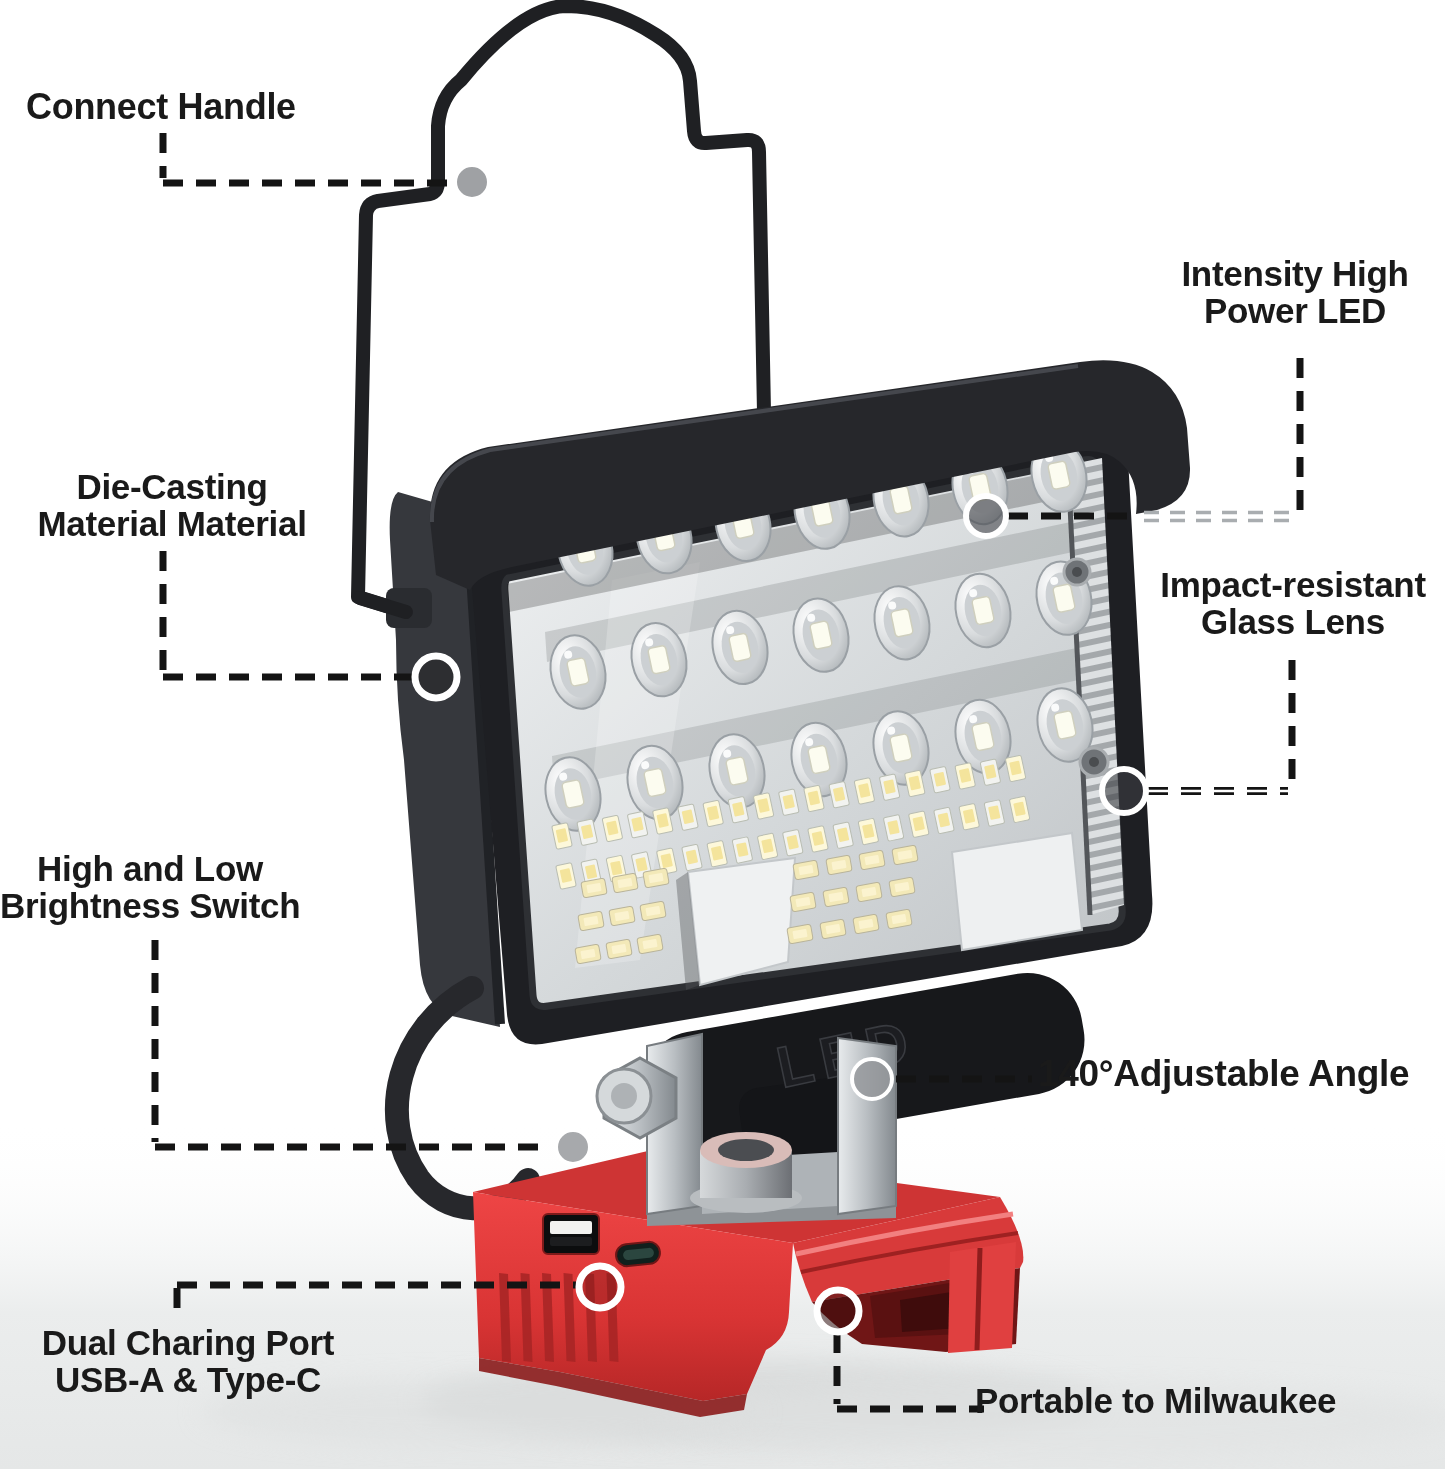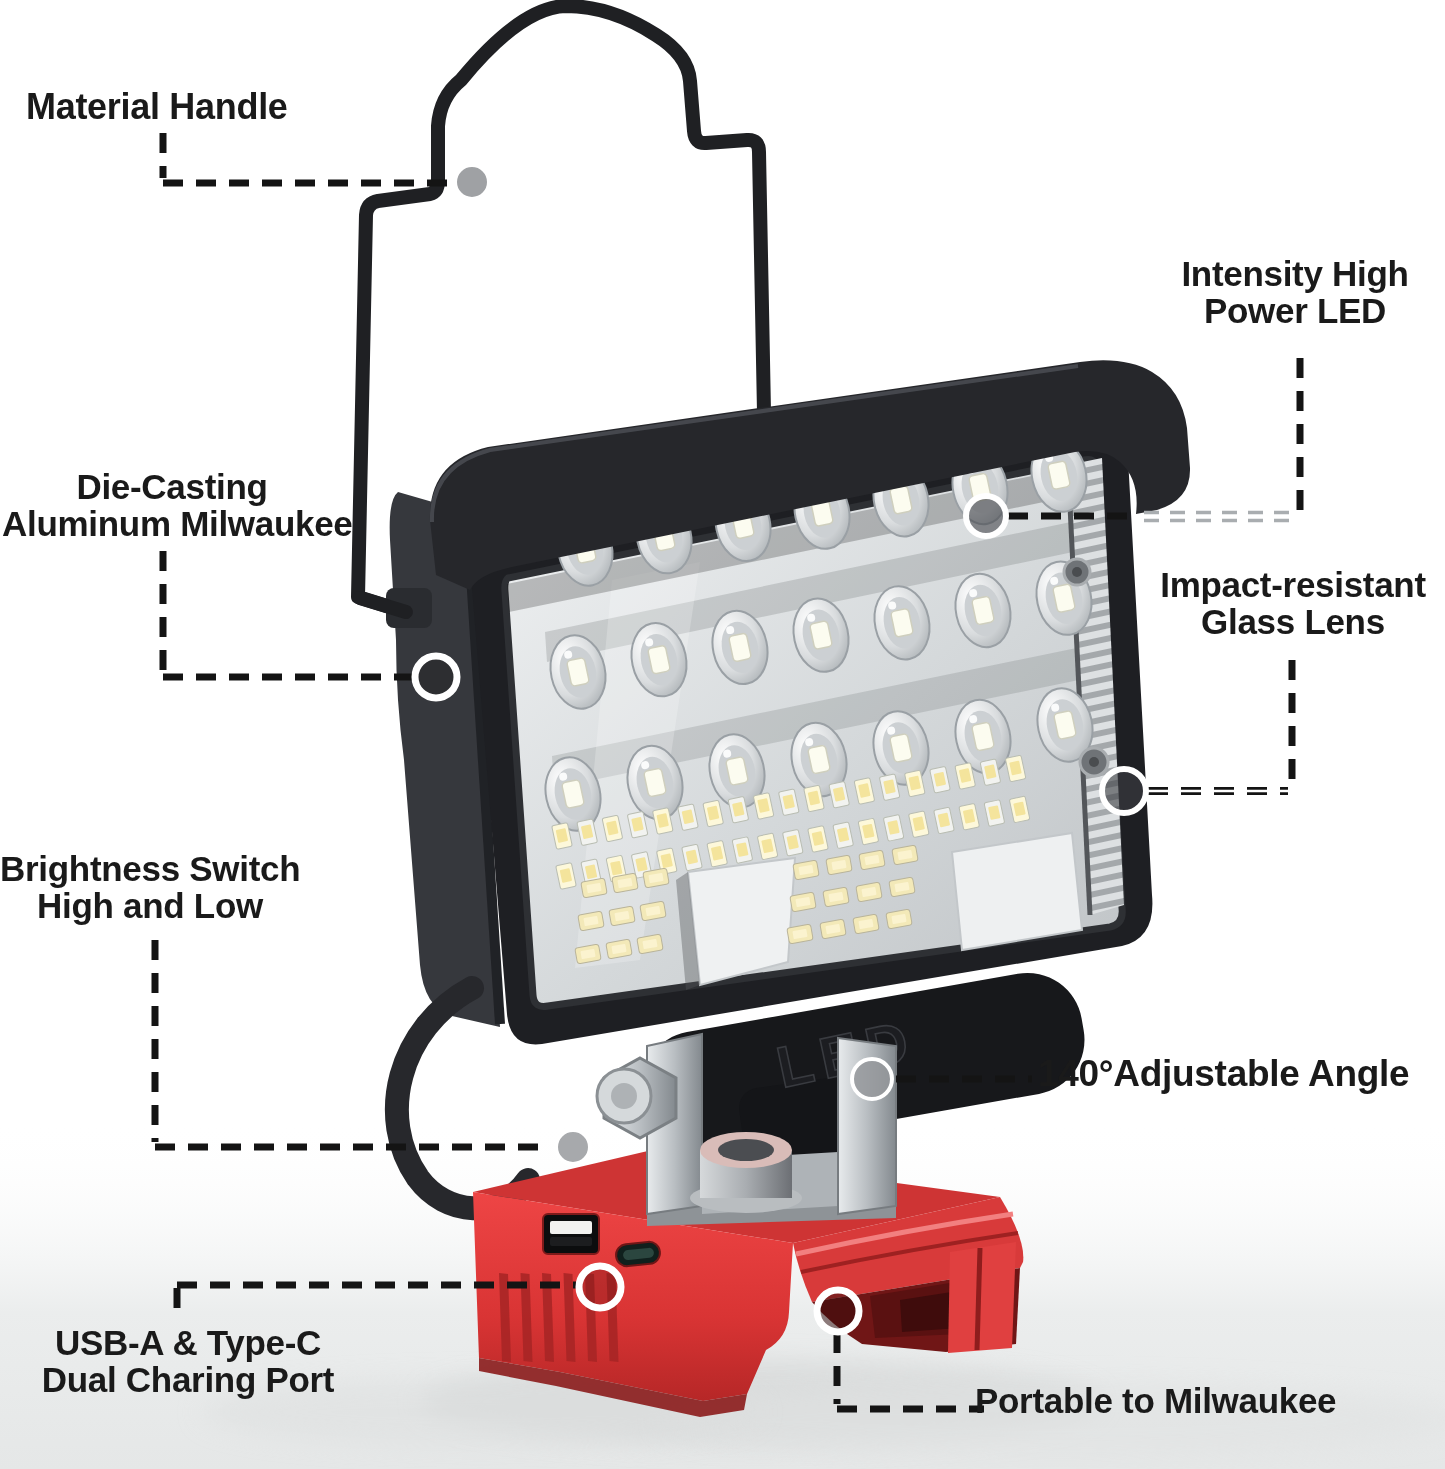--- a/index.html
+++ b/index.html
@@ -577,41 +577,41 @@
       <circle cx="600" cy="1287" r="21" fill="#781616" fill-opacity="0.35" stroke="#ffffff" stroke-width="7"></circle>
     </g>
     <g>
       <path d="M837 1333 V1404 M837 1409 H984" stroke="#141414" stroke-width="7" stroke-dasharray="20 13"></path>
       <circle cx="838" cy="1311" r="21" fill="#2e0808" fill-opacity="0.5" stroke="#ffffff" stroke-width="7"></circle>
     </g>
   </g>
 </svg>
 
   <div class="callout fs36" style="left:26px;top:88px;width:310px">
-    <span>Material Handle</span>
+    <span>Connect Handle</span>
   </div>
   <div class="callout center" style="left:1132px;top:255px;width:326px">
     <span>Intensity High</span>
     <span>Power LED</span>
   </div>
   <div class="callout center" style="left:2px;top:468px;width:340px">
     <span>Die-Casting</span>
-    <span>Aluminum Milwaukee</span>
+    <span>Material Material</span>
   </div>
   <div class="callout center" style="left:1128px;top:566px;width:330px">
     <span>Impact-resistant</span>
     <span>Glass Lens</span>
   </div>
   <div class="callout center" style="left:0px;top:850px;width:300px">
+    <span>High and Low</span>
     <span>Brightness Switch</span>
-    <span>High and Low</span>
   </div>
   <div class="callout fs37" style="left:1038px;top:1054px;width:410px">
     <span>140°Adjustable Angle</span>
   </div>
   <div class="callout center" style="left:28px;top:1324px;width:320px">
+    <span>Dual Charing Port</span>
     <span>USB-A &amp; Type-C</span>
-    <span>Dual Charing Port</span>
   </div>
   <div class="callout center" style="left:975px;top:1382px;width:360px">
     <span>Portable to Milwaukee</span>
   </div>
 </div>
 
 </body></html>

